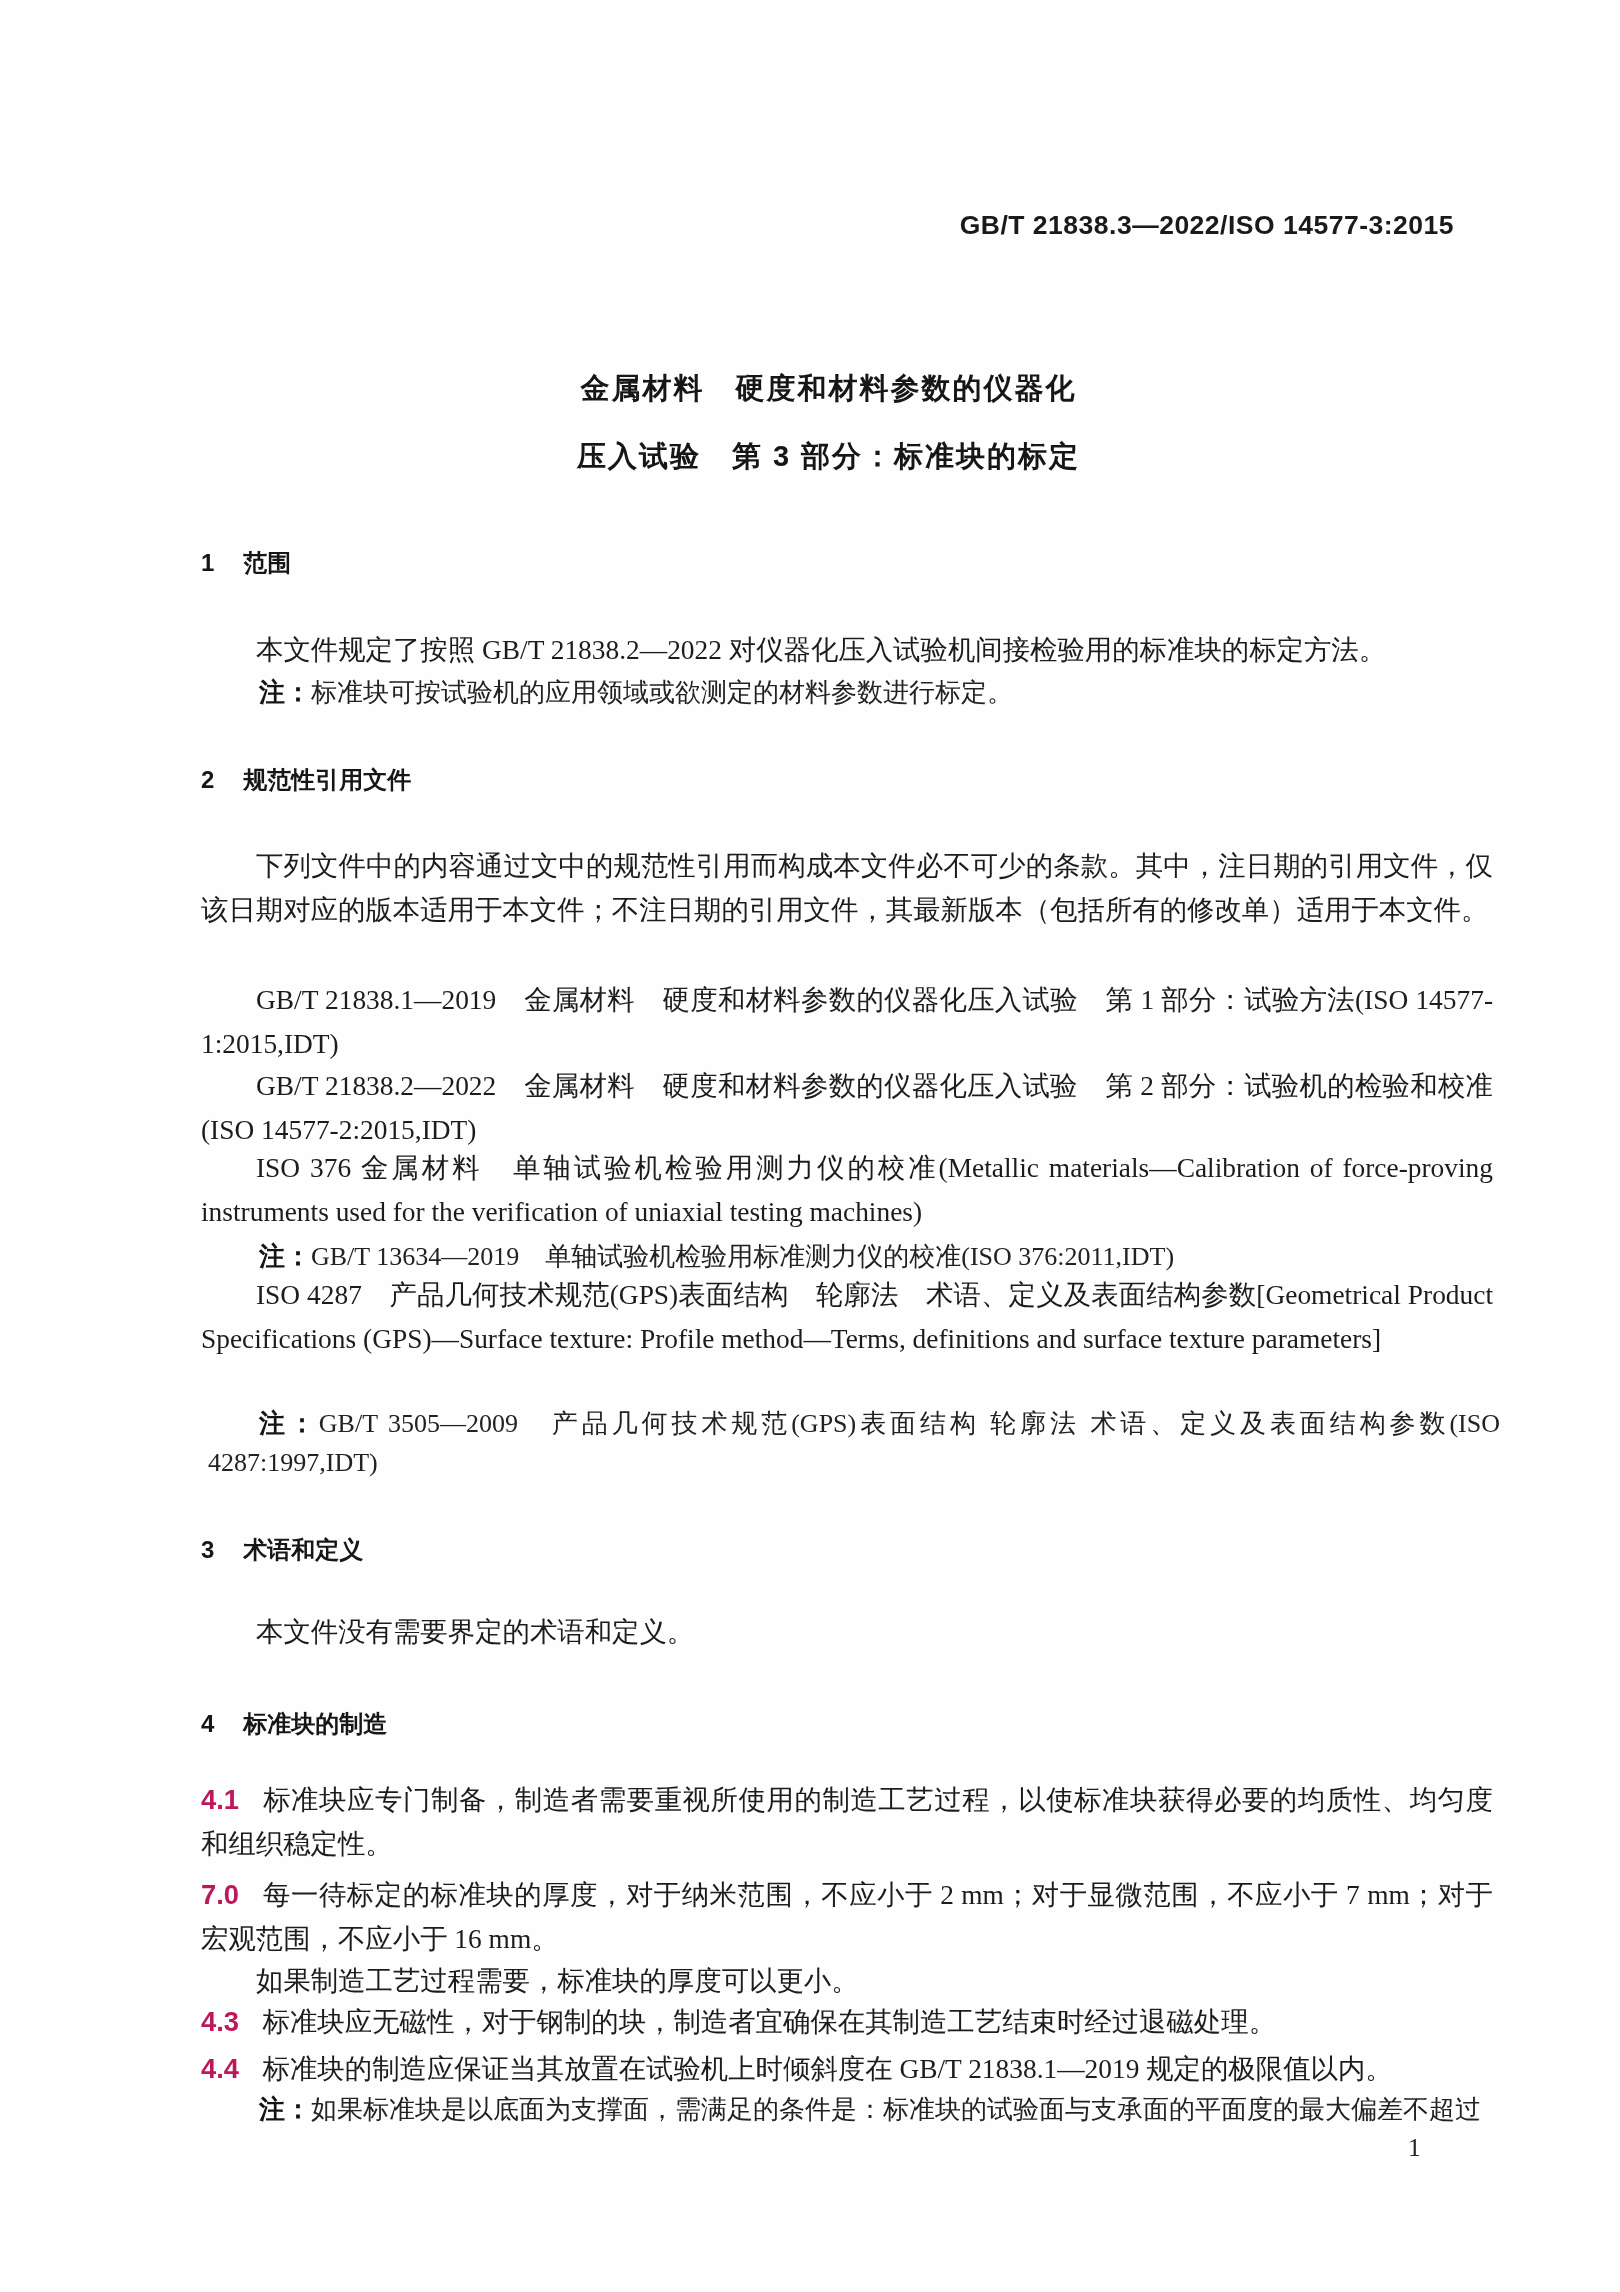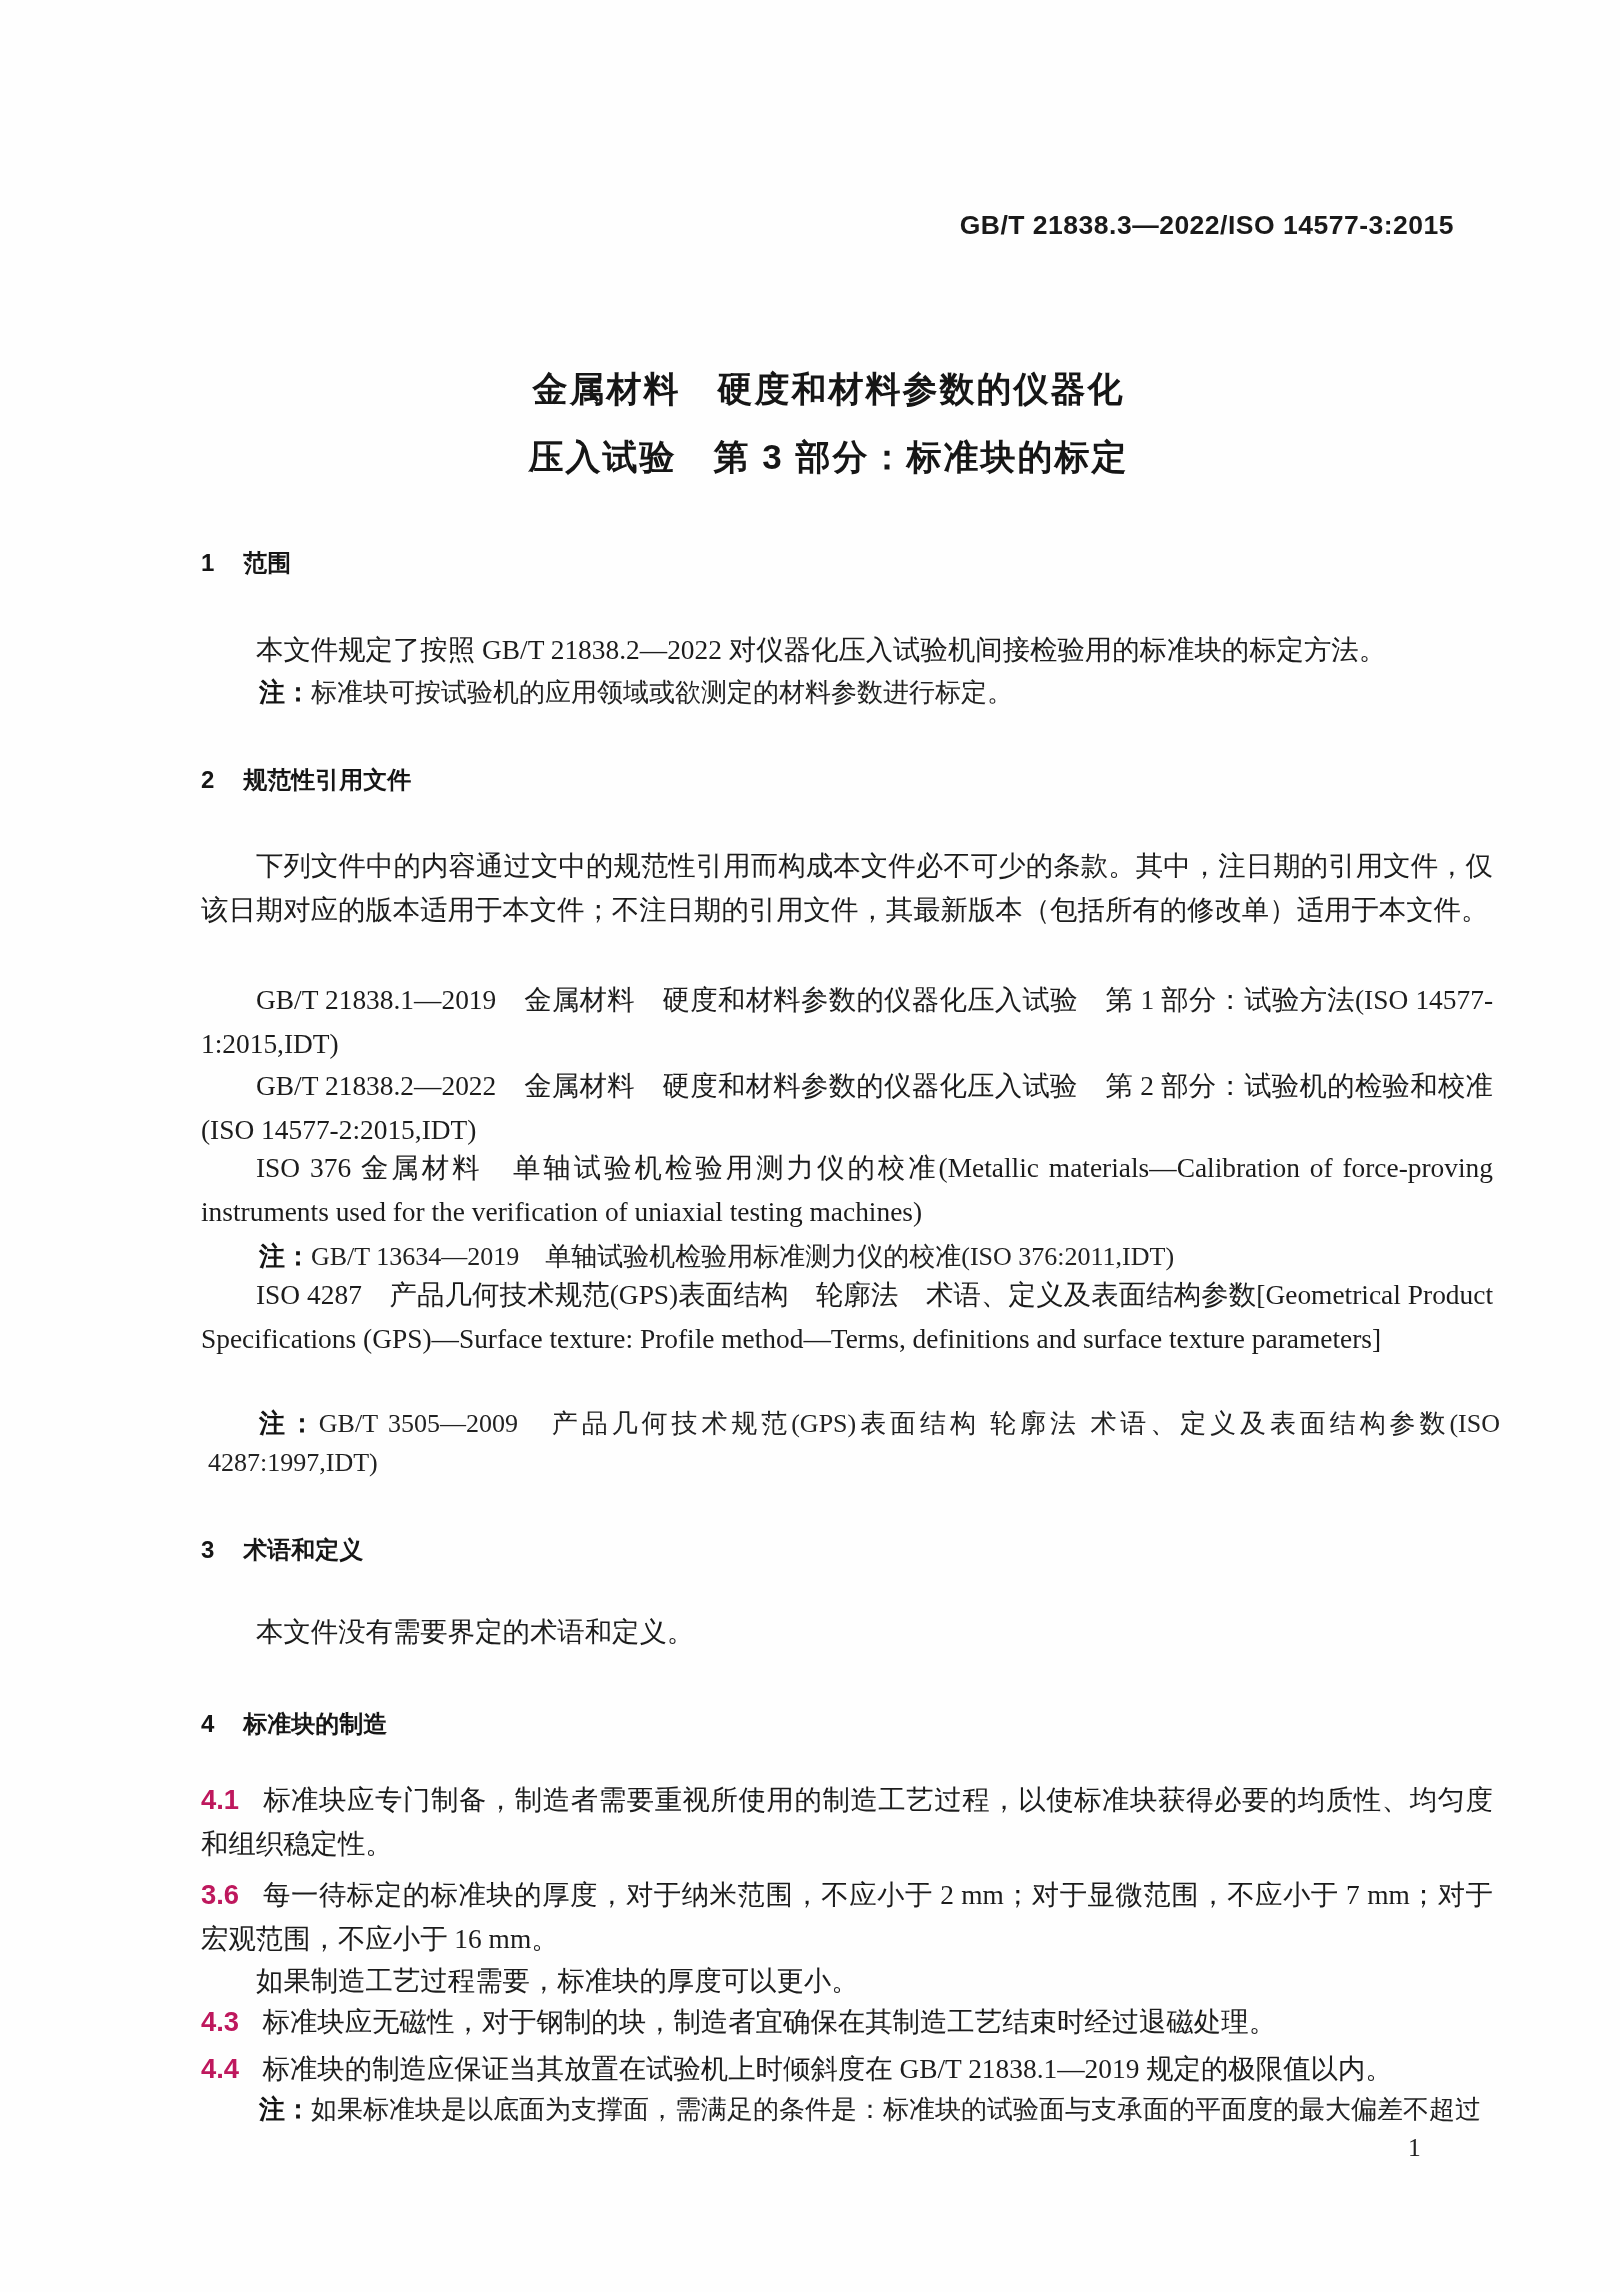--- a/index.html
+++ b/index.html
@@ -26,21 +26,21 @@
     color: #1a1a1a;
     white-space: nowrap;
   }
   .doc-title {
     position: absolute;
     left: 201px;
     width: 1255px;
     text-align: center;
     font-family: "Liberation Sans", sans-serif;
     font-weight: bold;
-    font-size: 35px;
+    font-size: 29px;
     line-height: 57px;
     color: #161616;
     letter-spacing: 2px;
     white-space: nowrap;
   }
   .sec-h {
     position: absolute;
     left: 201px;
     width: 1292px;
     font-family: "Liberation Sans", sans-serif;
@@ -128,21 +128,21 @@
   </h2>
   <p class="body indent" style="top:1610px">本文件没有需要界定的术语和定义。</p>
 
   <h2 class="sec-h" style="top:1703px">
     <span class="sec-num">4</span><span>标准块的制造</span>
   </h2>
   <p class="body item" style="top:1778px">
     <span class="item-num">4.1</span><span>标准块应专门制备，制造者需要重视所使用的制造工艺过程，以使标准块获得必要的均质性、均匀度和组织稳定性。</span>
   </p>
   <p class="body item" style="top:1873px">
-    <span class="item-num">3.6</span><span>每一待标定的标准块的厚度，对于纳米范围，不应小于 2 mm；对于显微范围，不应小于 7 mm；对于宏观范围，不应小于 16 mm。</span>
+    <span class="item-num">7.0</span><span>每一待标定的标准块的厚度，对于纳米范围，不应小于 2 mm；对于显微范围，不应小于 7 mm；对于宏观范围，不应小于 16 mm。</span>
   </p>
   <p class="body indent" style="top:1959px">如果制造工艺过程需要，标准块的厚度可以更小。</p>
   <p class="body item" style="top:2000px">
     <span class="item-num">4.3</span><span>标准块应无磁性，对于钢制的块，制造者宜确保在其制造工艺结束时经过退磁处理。</span>
   </p>
   <p class="body item" style="top:2047px">
     <span class="item-num">4.4</span><span>标准块的制造应保证当其放置在试验机上时倾斜度在 GB/T 21838.1—2019 规定的极限值以内。</span>
   </p>
   <p class="note" style="top:2090px">
     <span class="note-label">注：</span><span>如果标准块是以底面为支撑面，需满足的条件是：标准块的试验面与支承面的平面度的最大偏差不超过</span>

